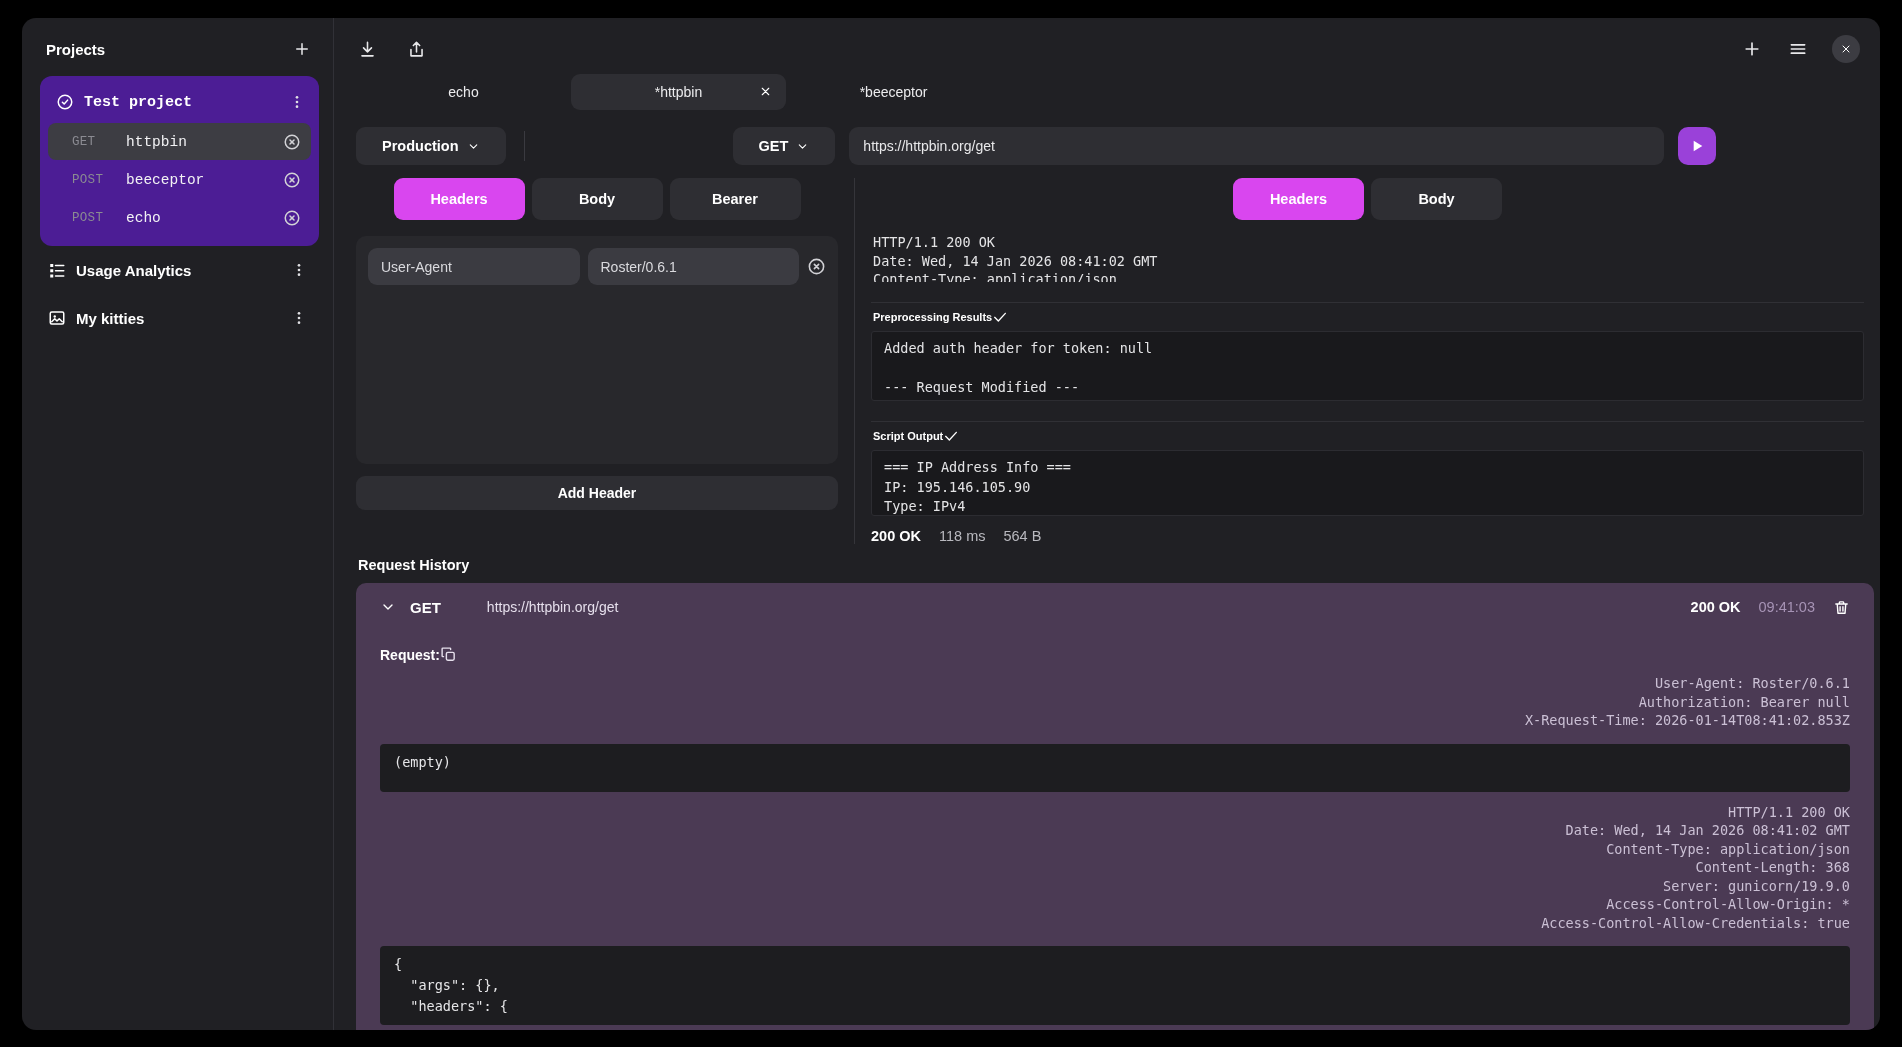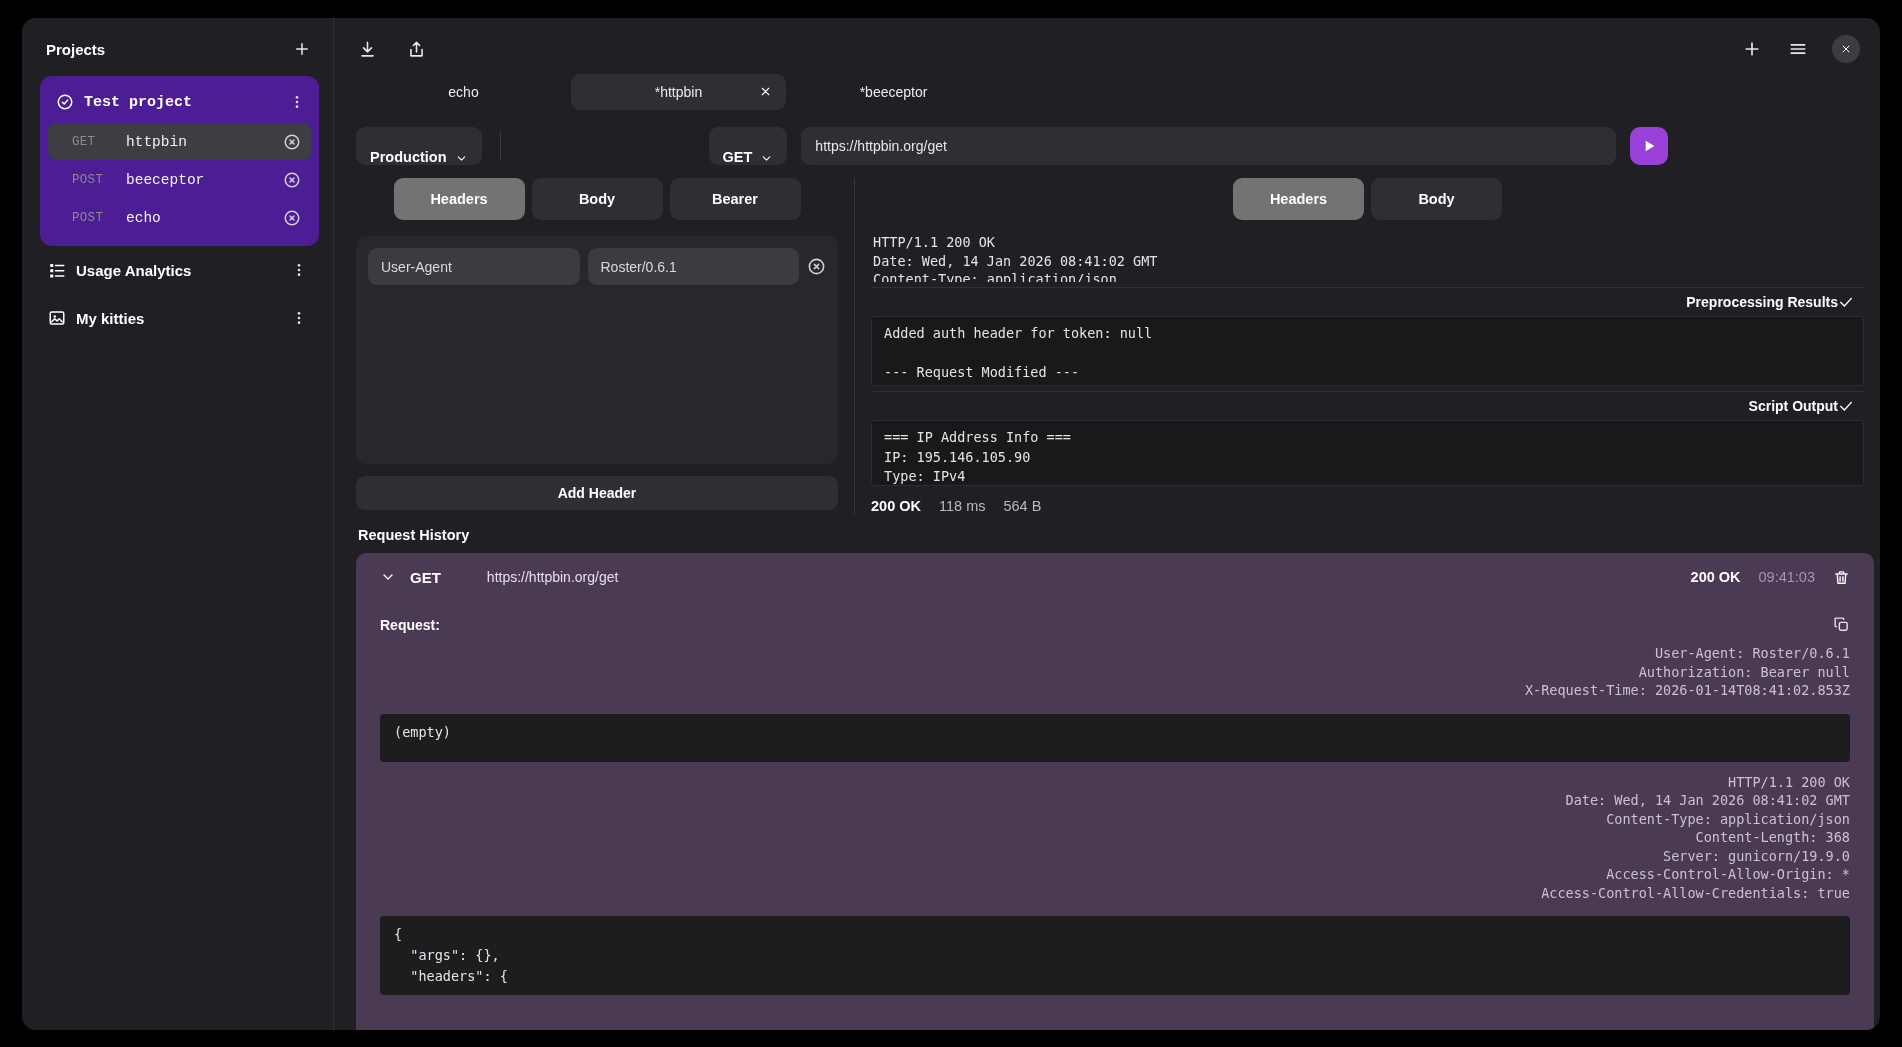--- a/index.html
+++ b/index.html
@@ -41,48 +41,48 @@
   .close-circle { width:28px; height:28px; border-radius:50%; background:#3c3c42; color:#fff;
     display:flex; align-items:center; justify-content:center; border:none; cursor:pointer; }
 
   .tabstrip { display:flex; padding-left:22px; margin-top:8px; height:40px; }
   .tab { width:215px; height:36px; margin-top:2px; display:flex; align-items:center; justify-content:center;
     font-size:14px; color:#ececee; border-radius:9px; position:relative; cursor:pointer; }
   .tab.active { background:#2e2e33;text-align:center; }
   .tab .tab-close { position:absolute; right:14px; top:11px; color:#fff; background:none; border:none; cursor:pointer; }
 
   .reqbar { display:flex; align-items:center; margin-top:14px; padding-left:22px; height:40px; flex:none; }
-  .pill-btn { display:flex; align-items:flex-end; gap:8px; background:#2e2e33; border:none; border-radius:9px;
-    color:#fff; font-weight:700; font-size:14.5px; padding:0 14px; height:38px; cursor:pointer; font-family:inherit; }
+  .pill-btn { display:flex; align-items:center; gap:8px; background:#2e2e33; border:none; border-radius:9px;
+    color:#fff; font-weight:700; font-size:14.5px; padding:0 26px; height:38px; cursor:pointer; font-family:inherit; }
   .vdiv { width:1px; height:30px; background:#3a3a40; margin:0 12px 0 18px; }
   .gap205 { width:196px; }
   .url-input { width:815px; margin-left:14px; height:38px; background:#2e2e33; border:none; border-radius:9px;
     padding:0 14px; color:#e8e8ea; font-size:14px; font-family:inherit; }
   .send-btn { margin-left:14px; width:38px; height:38px; border-radius:10px; background:var(--accent,#9a41d9);
     border:none; display:flex; align-items:center; justify-content:center; color:#fff; cursor:pointer; }
 
   .panels { display:flex; margin-top:12px; padding-left:22px; flex:none; align-items:stretch; }
   .left-panel { width:482px; display:flex; flex-direction:column; }
   .panel-tabs { display:flex; justify-content:center; gap:7px; }
   .ptab { width:131px; height:42px; border-radius:9px; background:#2e2e33; color:#fff; font-weight:700;
     font-size:14.5px; display:flex; align-items:center; justify-content:center; border:none; cursor:pointer; font-family:inherit; }
-  .ptab.active { background:#737373; }
+  .ptab.active { background:#d946ef; }
   .hdr-container { background:#28282c; border-radius:10px; margin-top:16px; height:228px; padding:12px; }
   .hdr-row { display:flex; gap:8px; align-items:center; }
   .hdr-input { flex:1; min-width:0; background:#3b3b41; border:none; border-radius:9px; height:37px;
     padding:0 13px; color:#dadade; font-size:14px; font-family:inherit; }
   .add-header { margin-top:12px; height:34px; background:#2e2e33; border:none; border-radius:9px;
     color:#fff; font-weight:700; font-size:14px; width:100%; cursor:pointer; font-family:inherit; }
   .pdiv { width:1px; background:#35353a; margin:0 16px; }
   .right-panel { flex:1; padding-right:16px; display:flex; flex-direction:column; min-width:0; }
 
   .mono { font-family:"DejaVu Sans Mono", monospace; white-space:pre; }
   .resp-pre { margin-top:13px; height:49px; overflow:hidden; font-size:13.5px; line-height:18.5px; color:#e4e4e6; padding-left:2px; }
-  .sect-head { display:flex; align-items:center; justify-content:flex-end; border-top:1px solid #303035;
-    padding:6px 10px 6px 2px; color:#fff; font-weight:700; font-size:14px; margin-top:5px; }
+  .sect-head { display:flex; align-items:center; justify-content:flex-start; border-top:1px solid #303035;
+    padding:6px 10px 6px 2px; color:#fff; font-weight:700; font-size:11px; margin-top:20px; }
   .sect-check { color:#fff; }
   .sect-box { background:#19191c; border:1px solid #2c2c31; border-radius:3px; padding:7px 12px;
     font-size:13.5px; line-height:19.5px; color:#e4e4e6; overflow:hidden; }
   .box-pre-h { height:70px; }
   .box-scr-h { height:66px; }
   .status-row { display:flex; gap:18px; align-items:center; margin-top:12px; font-size:14.5px; color:#b9b9bf; }
   .status-code { color:#fff; font-weight:700; }
 
   
   .history { flex:1; min-height:0; display:flex; flex-direction:column; margin-top:13px; padding-left:22px; }
@@ -90,21 +90,21 @@
   .hist-card { flex:1; margin-top:10px; margin-right:6px; background:var(--hist,#4b3a54);
     border-radius:10px 10px 0 0; padding:0 24px; overflow:hidden; }
   .hist-head { height:48px; display:flex; align-items:center; color:#fff; }
   .hist-chevron { color:#fff; background:none; border:none; cursor:pointer; }
   .hist-method { font-weight:700; font-size:15px; margin-left:14px; }
   .hist-url { font-size:14px; color:#e6dfec; margin-left:46px; }
   .hist-right { margin-left:auto; display:flex; align-items:center; gap:18px; }
   .hist-status { font-weight:700; font-size:14.5px; }
   .hist-time { font-size:14.5px; color:#a693b5; }
   .trash-btn { color:#fff; background:none; border:none; cursor:pointer; }
-  .sub-head { display:flex; justify-content:space-between; align-items:center; margin-top:15px;
+  .sub-head { display:flex; align-items:center; margin-top:15px;
     color:#fff; font-weight:700; font-size:14px; }
   .copy-btn { color:#e6dfec; background:none; border:none; cursor:pointer; }
   .hist-pre { margin-top:11px; font-size:13.5px; line-height:18.5px; color:#cbc0d5;text-align:right; }
   .dark-box { background:#1d1d20; border-radius:4px; margin-top:14px; padding:8px 14px;
     font-size:13.5px; line-height:21px; color:#e6e6e8; }
   .empty-box { height:48px; }
   .resp-sub { margin-top:27px; }
 </style>
 </head>
 <body>

